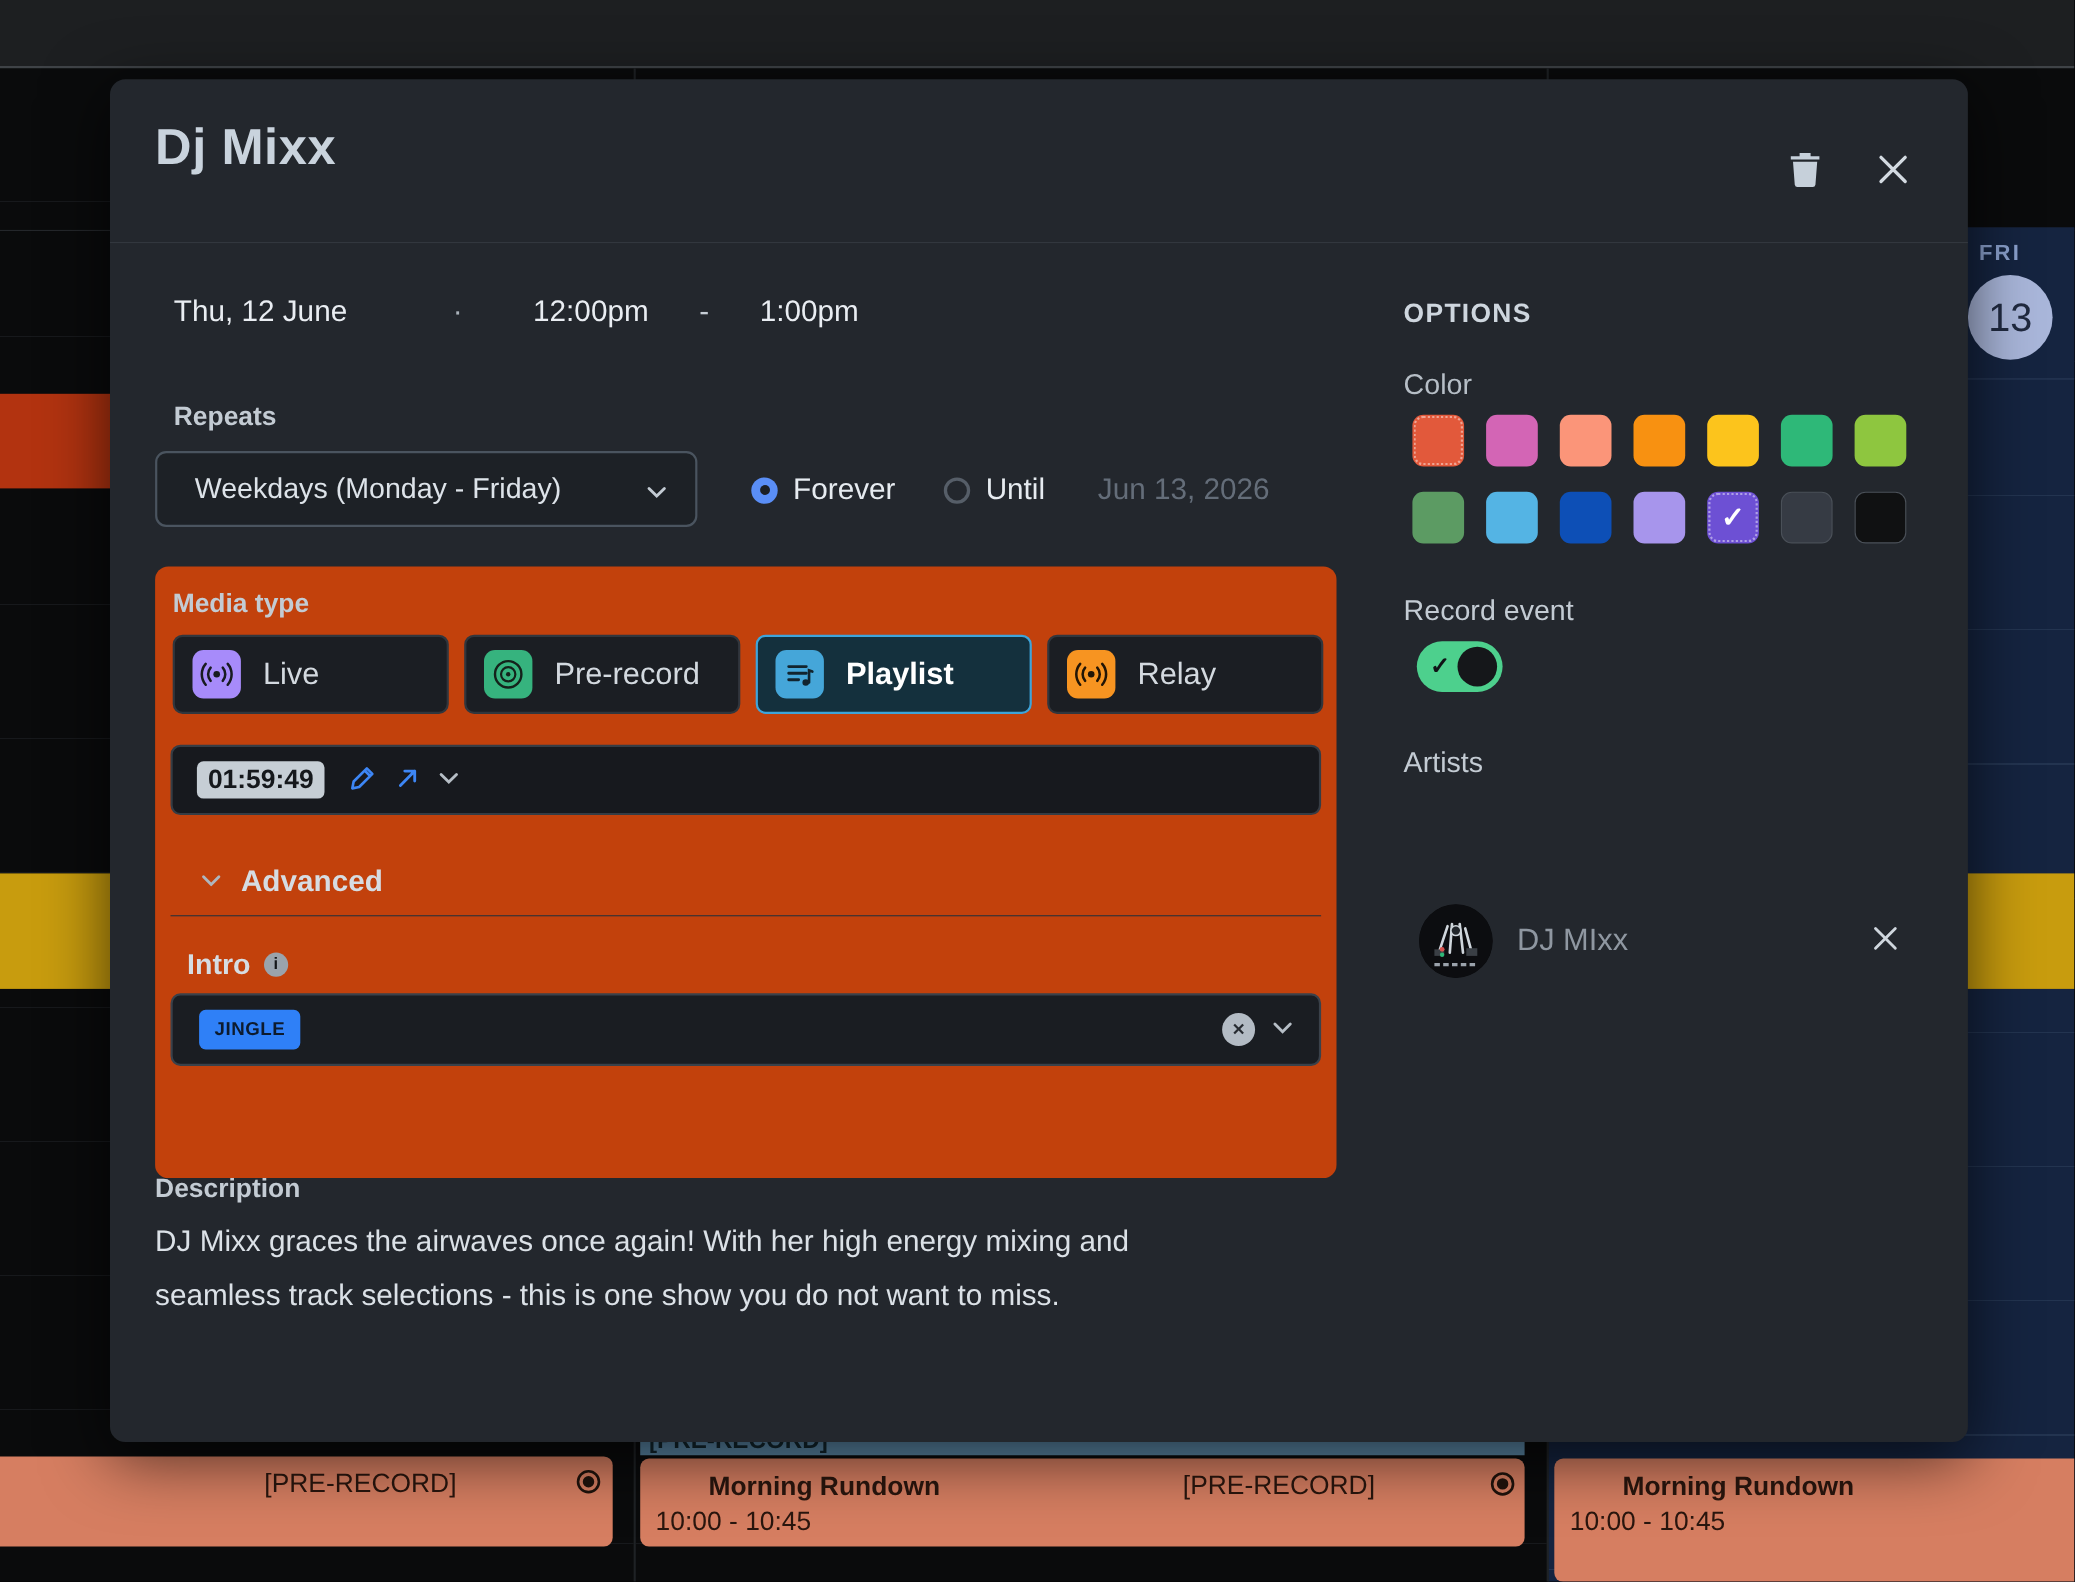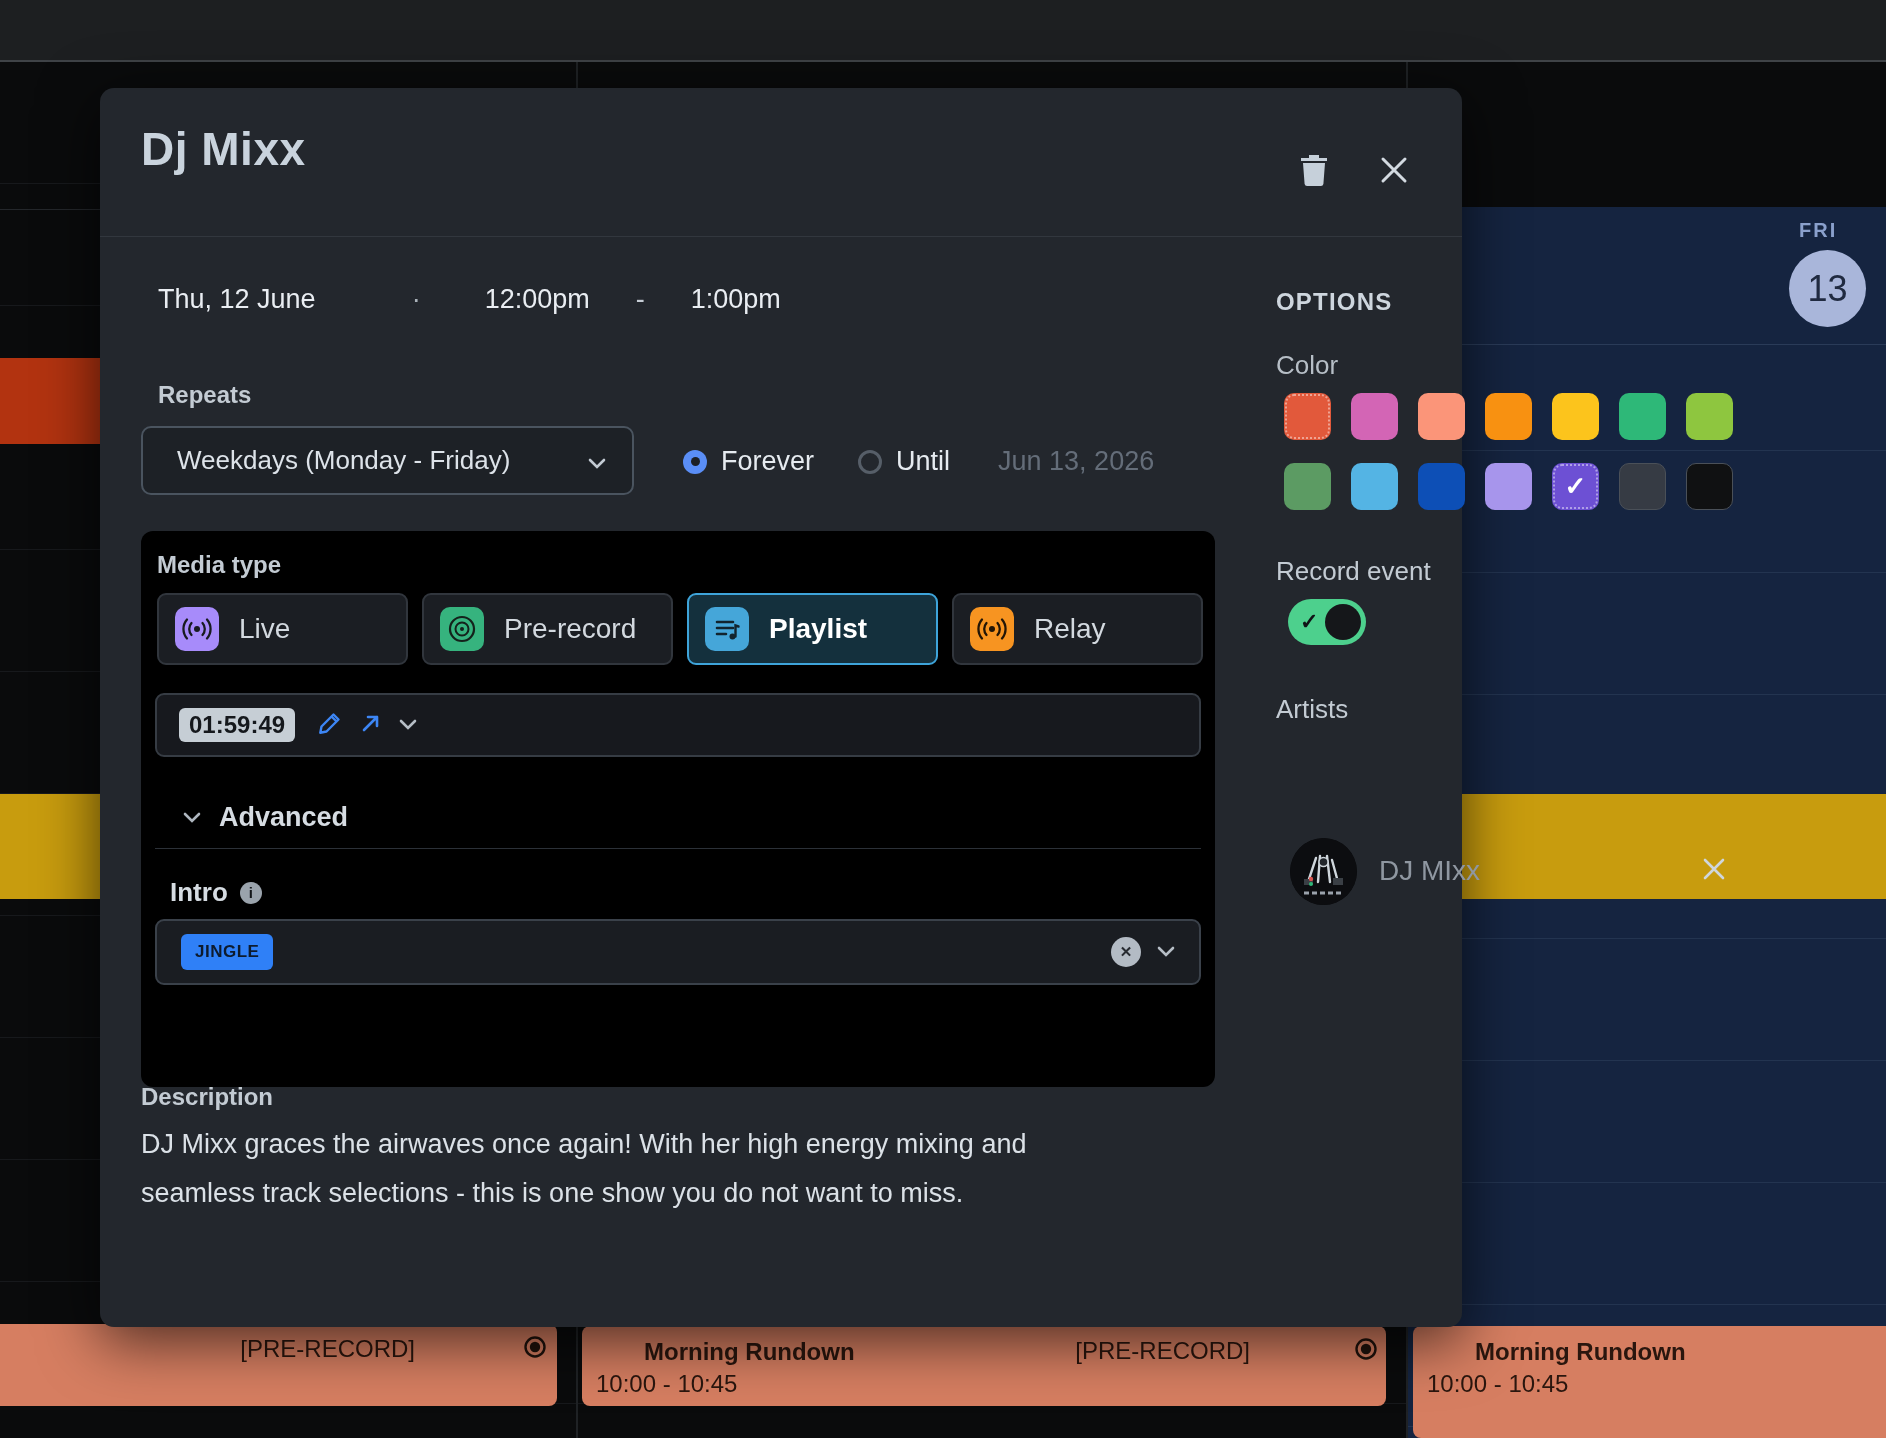--- a/index.html
+++ b/index.html
@@ -29,21 +29,21 @@
   .evt-left { left:0; top:1324px; width:557px; height:82px; border-radius:0 8px 8px 0; }
   .evt-mid { left:582px; top:1326px; width:804px; height:80px; border-radius:8px; }
   .evt-right { left:1413px; top:1326px; width:473px; height:112px; border-radius:8px 0 0 8px; }
   .evt-title { position:absolute; left:14px; top:12px; font-size:24px; font-weight:bold;margin-left:48px; }
   .evt-time { position:absolute; left:14px; top:44px; font-size:24px; }
   .evt-badge { position:absolute; top:11px; font-size:24px; }
   .evt-rec { position:absolute; top:11px; }
   .blue-bar { position:absolute; left:582px; top:1292px; width:804px; height:31px; background:#5d8bab; border-radius:6px 6px 0 0; color:#13272f; font-size:22px; font-weight:bold; padding:4px 0 0 8px; z-index:2; }
 
   
-  .modal { position:absolute; left:100px; top:88px; width:1362px; height:1239px; background:#23272d; border-radius:14px; box-shadow:0 14px 60px rgba(0,0,0,.65); z-index:10; }
+  .modal { position:absolute; left:100px; top:72px; width:1689px; height:1239px; background:#23272d; border-radius:14px; box-shadow:0 14px 60px rgba(0,0,0,.65); z-index:10; }
   .m-title { position:absolute; left:41px; top:34px; font-size:46px; font-weight:900; letter-spacing:.5px; color:#c9d3dd; }
   .icon-btn { position:absolute; top:62px; width:44px; height:44px; display:flex; align-items:center; justify-content:center; cursor:pointer; }
   .m-divider { position:absolute; left:0; top:148px; width:100%; height:1px; background:#32373e; }
 
   .dt-row { position:absolute; left:58px; top:196px; display:flex; align-items:center; font-size:27px; color:#e9edf2; }
   .dt-row .seg { cursor:pointer; }
   .dt-dot { margin:0 64px 0 96px; color:#aab2ba; }
   .dt-dash { margin:0 46px; color:#c6cdd5; }
 
   .sec-label { font-size:24px; font-weight:bold; color:#c3cbd3; position:absolute; }
@@ -52,21 +52,21 @@
   .repeats-select .grow { flex:1; }
 
   .radio-row { position:absolute; left:583px; top:358px; display:flex; align-items:center; }
   .radio { width:24px; height:24px; border-radius:50%; }
   .radio.on { background:#5a8ef6; display:flex; align-items:center; justify-content:center; }
   .radio.on::after { content:""; width:9px; height:9px; border-radius:50%; background:#1c1f24; }
   .radio.off { border:3px solid #565e68; }
   .radio-lbl { font-size:27px; color:#e6ebf0; margin:0 44px 0 14px; }
   .until-date { font-size:27px; color:#646d79; margin-left:4px; }
 
-  .media-panel { position:absolute; left:41px; top:443px; width:1074px; height:556px; background:#000000; border-radius:12px; }
+  .media-panel { position:absolute; left:41px; top:443px; width:1074px; height:556px; background:#c2410c; border-radius:12px; }
   .mp-label { left:16px; top:20px; }
   .mtype-btn { position:absolute; top:62px; width:251px; height:72px; background:#1b1e23; border:2px solid #31363d; border-radius:9px; display:flex; align-items:center; padding-left:16px; gap:20px; cursor:pointer; }
   .mtype-btn .lbl { font-size:28px; color:#d3d9df; }
   .mtype-btn.sel { background:#14303d; border-color:#3ea4da; }
   .mtype-btn.sel .lbl { font-weight:bold; color:#fff; }
   .mtype-icon { width:44px; height:44px; border-radius:10px; display:flex; align-items:center; justify-content:center; }
 
   .media-field { position:absolute; left:14px; top:162px; width:1046px; height:64px; background:#17191e; border:2px solid #363c44; border-radius:9px; display:flex; align-items:center; padding:0 22px; }
   .media-field .name { font-size:27px; color:#eef2f5; flex:1; }
   .dur-badge { background:#c6ced5; color:#15181c; font-weight:bold; font-size:24px; border-radius:6px; padding:3px 10px; margin-right:22px; }

